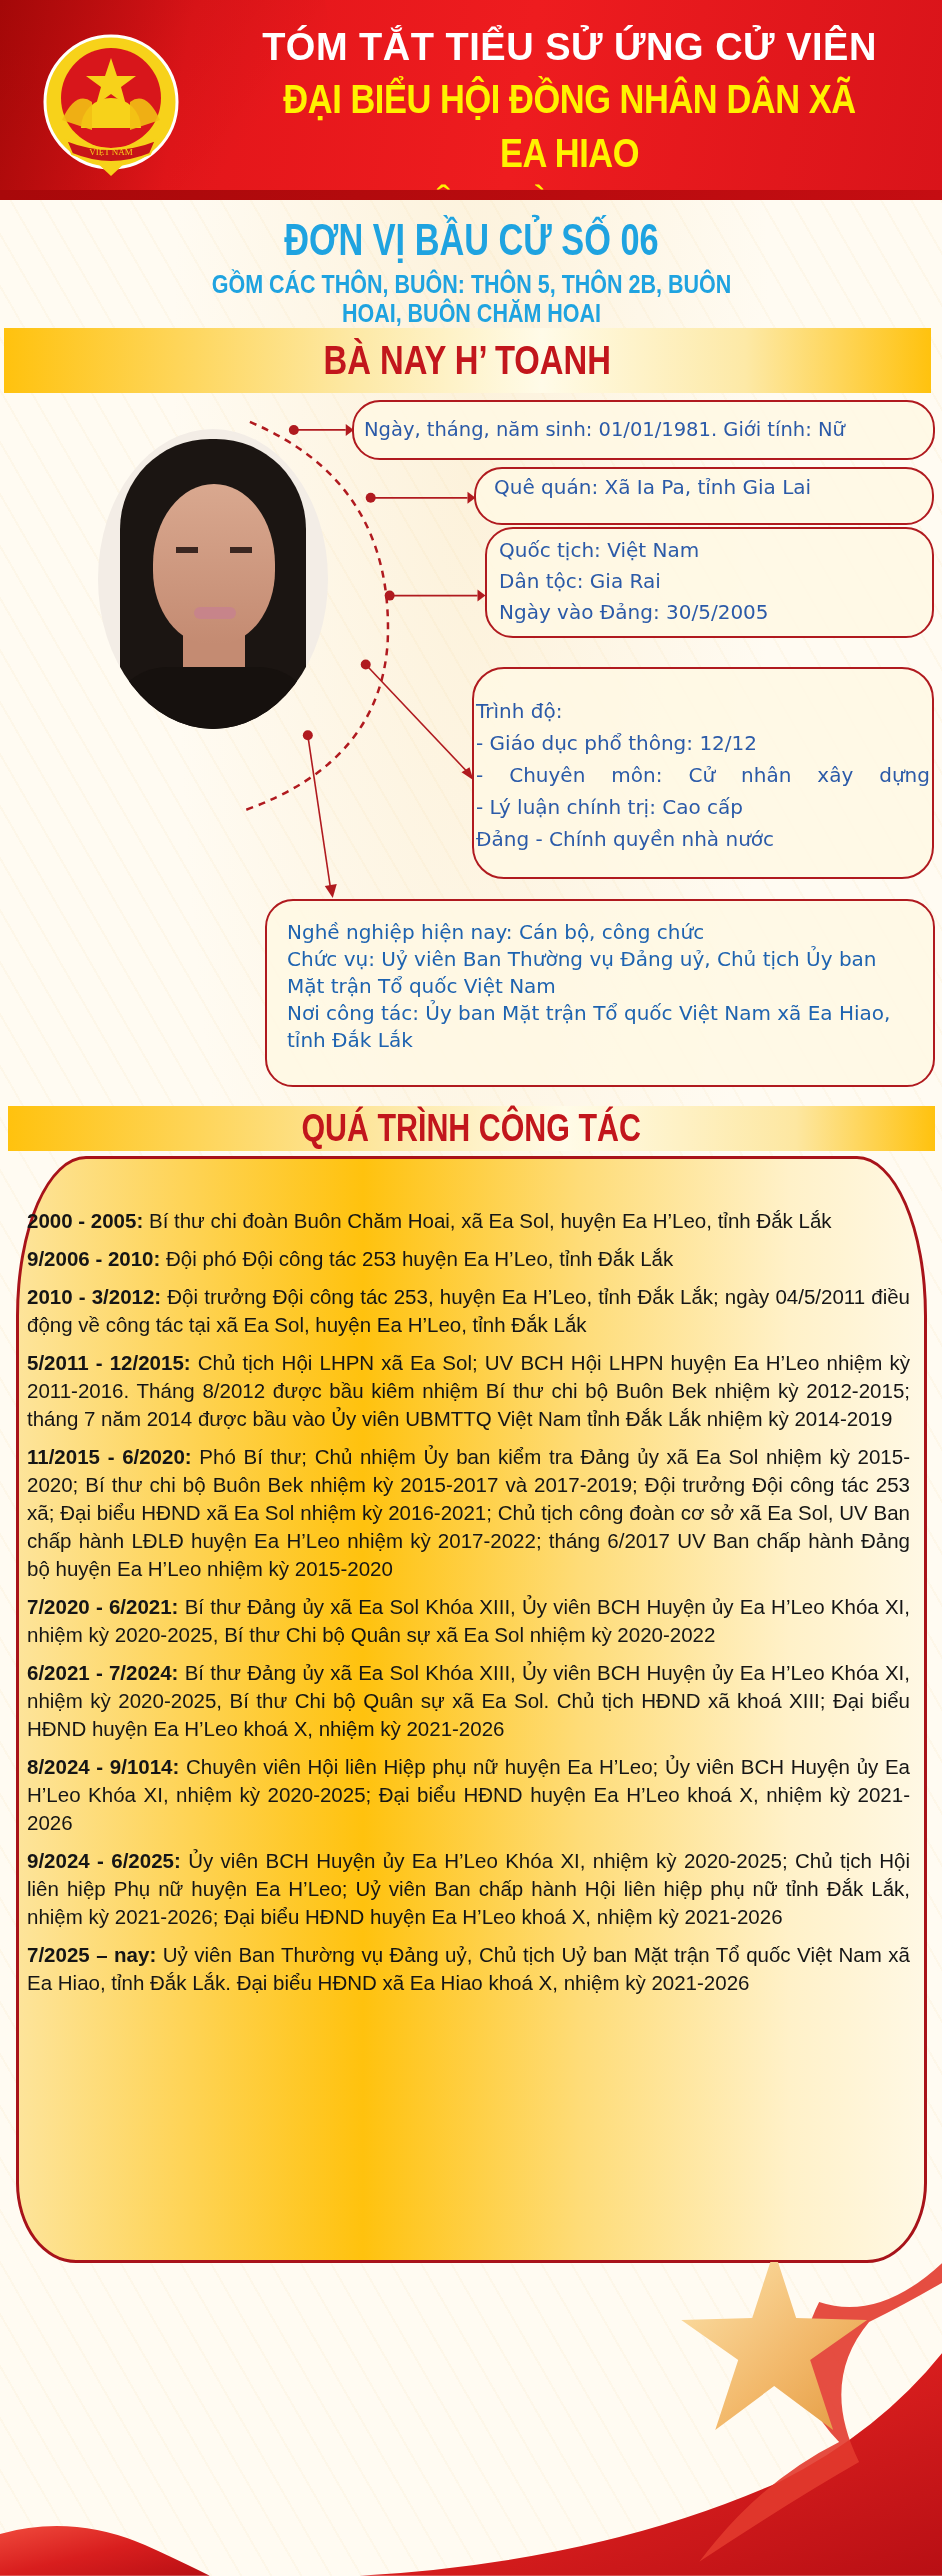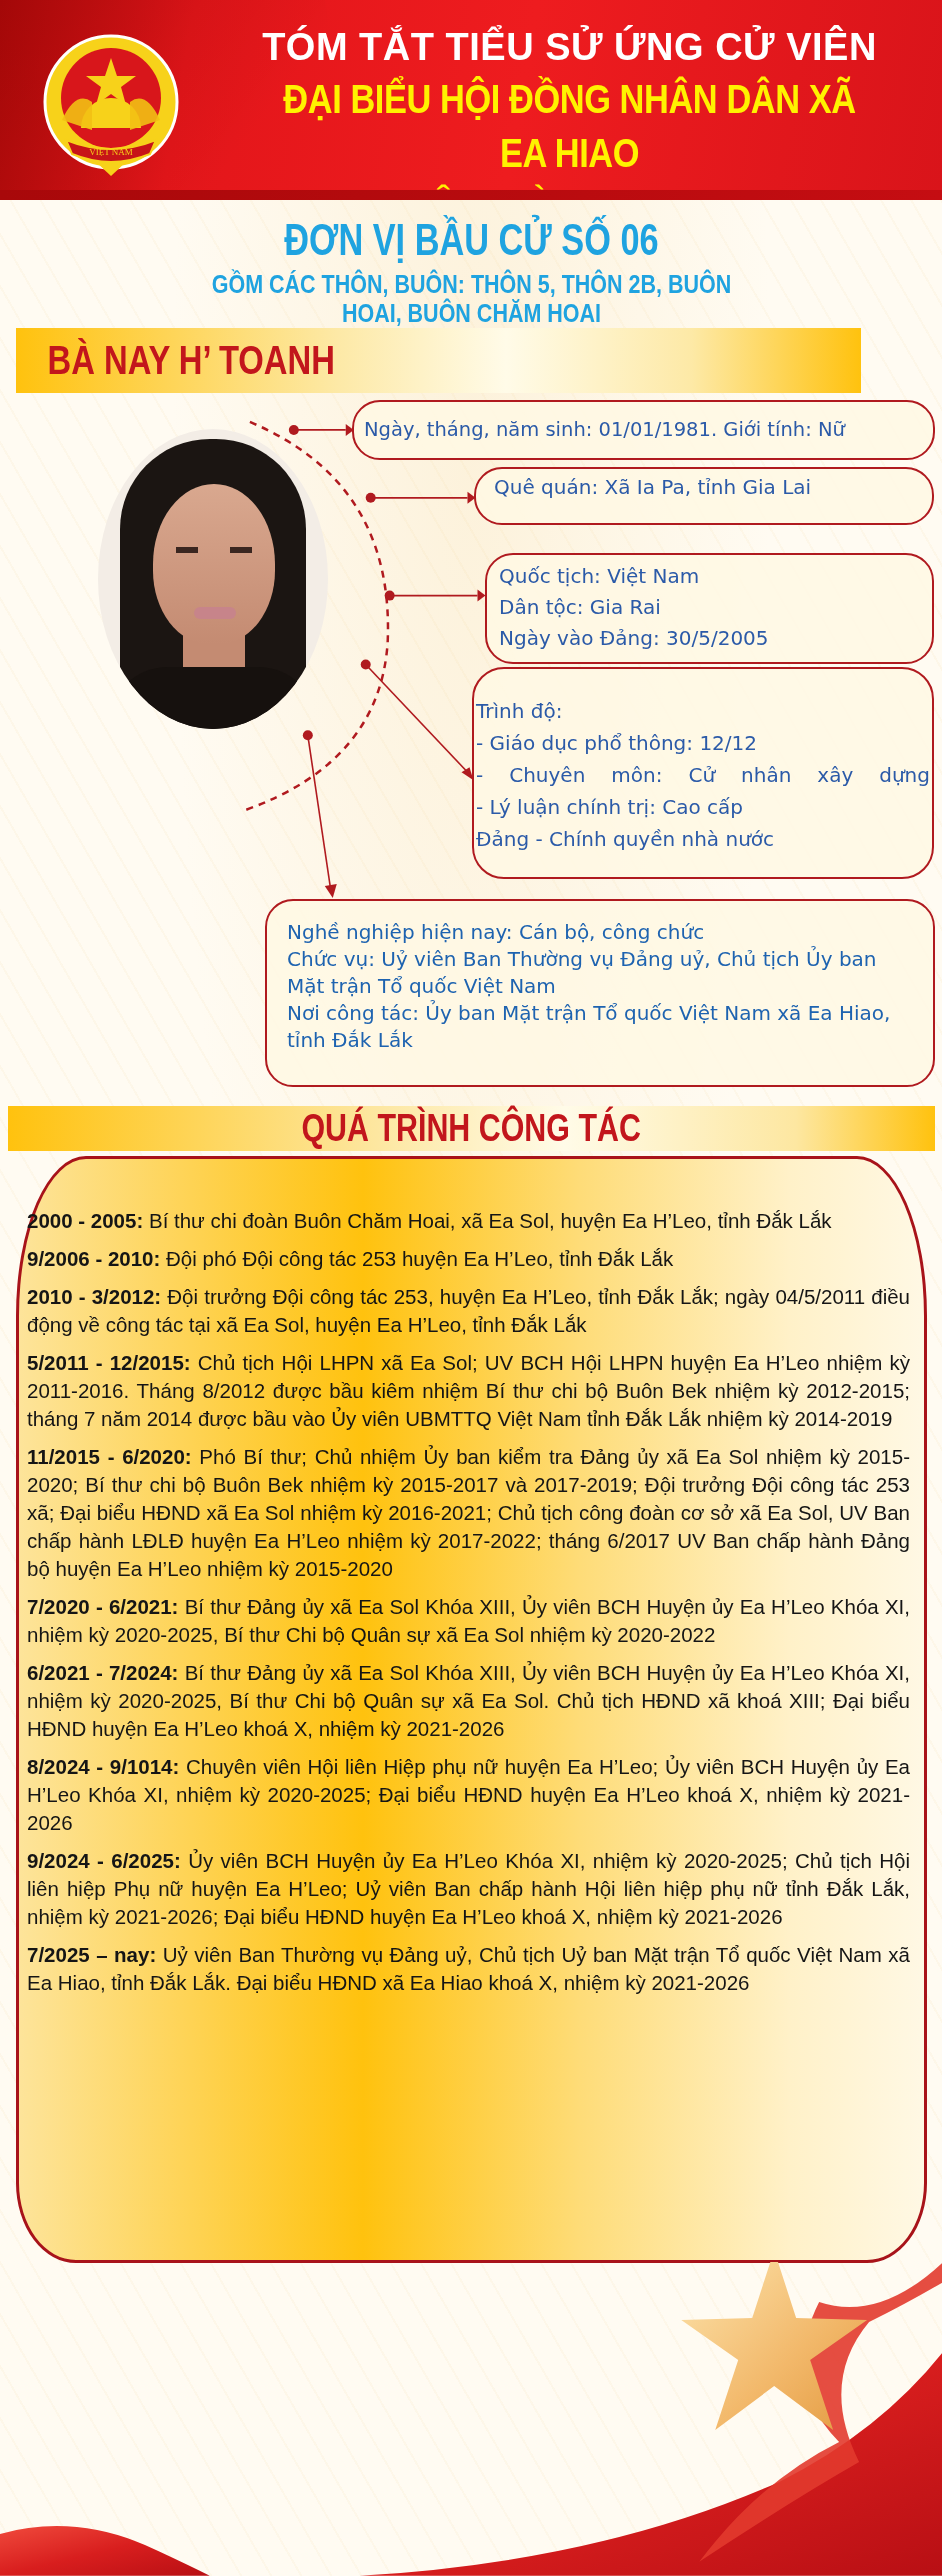--- a/index.html
+++ b/index.html
@@ -41,23 +41,23 @@
   .h-line2 { color: #fff200; font-size: 40px; font-weight: bold; line-height: 54px; transform: scaleX(0.86); letter-spacing: -0.5px; }
   .h-line3 { color: #fff200; font-size: 40px; line-height: 52px; }
 
   
   .unit { position: absolute; left: 0; top: 200px; width: 943px; height: 128px; text-align: center; }
   .unit-title { color: #1fa3e0; font-size: 44px; font-weight: bold; line-height: 60px; margin-top: 10px; transform: scaleX(0.78); letter-spacing: 0px; }
   .unit-sub { color: #1fa3e0; font-size: 25px; font-weight: bold; line-height: 29px; width: 619px; margin: 0 auto; transform: scaleX(0.86); }
 
   
   .name-band {
-    position: absolute; left: 16px; top: 328px; width: 845px; height: 65px;
+    position: absolute; left: 4px; top: 328px; width: 927px; height: 65px;
     background: linear-gradient(90deg, #ffc20e 0%, #fde9a6 38%, #fffbe8 58%, #fde9a6 80%, #ffc20e 100%);
-    text-align: left;
+    text-align: center;
   }
   .name { color: #c2161c; font-size: 40px; font-weight: bold; line-height: 65px; display: inline-block; transform: scaleX(0.82); }
 
   
   .photo {
     position: absolute; left: 98px; top: 429px; width: 230px; height: 300px;
     border-radius: 50%;
     overflow: hidden;
     background: #f3ede6;
   }
@@ -88,21 +88,21 @@
     border: 2px solid #b01a1f;
     border-radius: 28px;
     background: rgba(255,248,228,0.88);
     color: #2b5aa8;
     font-family: "DejaVu Sans", sans-serif;
     font-size: 20px;
     line-height: 32px;
   }
   .box-dob { left: 352px; top: 400px; width: 583px; height: 60px; padding: 12px 10px; font-size: 19.5px; }
   .box-home { left: 474px; top: 467px; width: 460px; height: 58px; padding: 2px 18px; }
-  .box-nat { left: 485px; top: 553px; width: 449px; height: 111px; padding: 6px 12px; line-height: 31px; }
+  .box-nat { left: 485px; top: 527px; width: 449px; height: 111px; padding: 6px 12px; line-height: 31px; }
   .box-edu { left: 472px; top: 667px; width: 462px; height: 212px; padding: 26px 2px 0 2px; font-size: 20px; line-height: 32px; border-radius: 32px; }
   .box-edu .justify { text-align: justify; text-align-last: justify; }
   .box-job { left: 265px; top: 899px; width: 670px; height: 188px; padding: 18px 20px; line-height: 27px; font-size: 20px; color: #1e63b0; }
 
   
   .career-band {
     position: absolute; left: 8px; top: 1106px; width: 927px; height: 45px;
     background: linear-gradient(90deg, #ffc20e 0%, #fde7a1 40%, #fffbe8 60%, #fde7a1 85%, #ffc20e 100%);
     text-align: center;
   }

